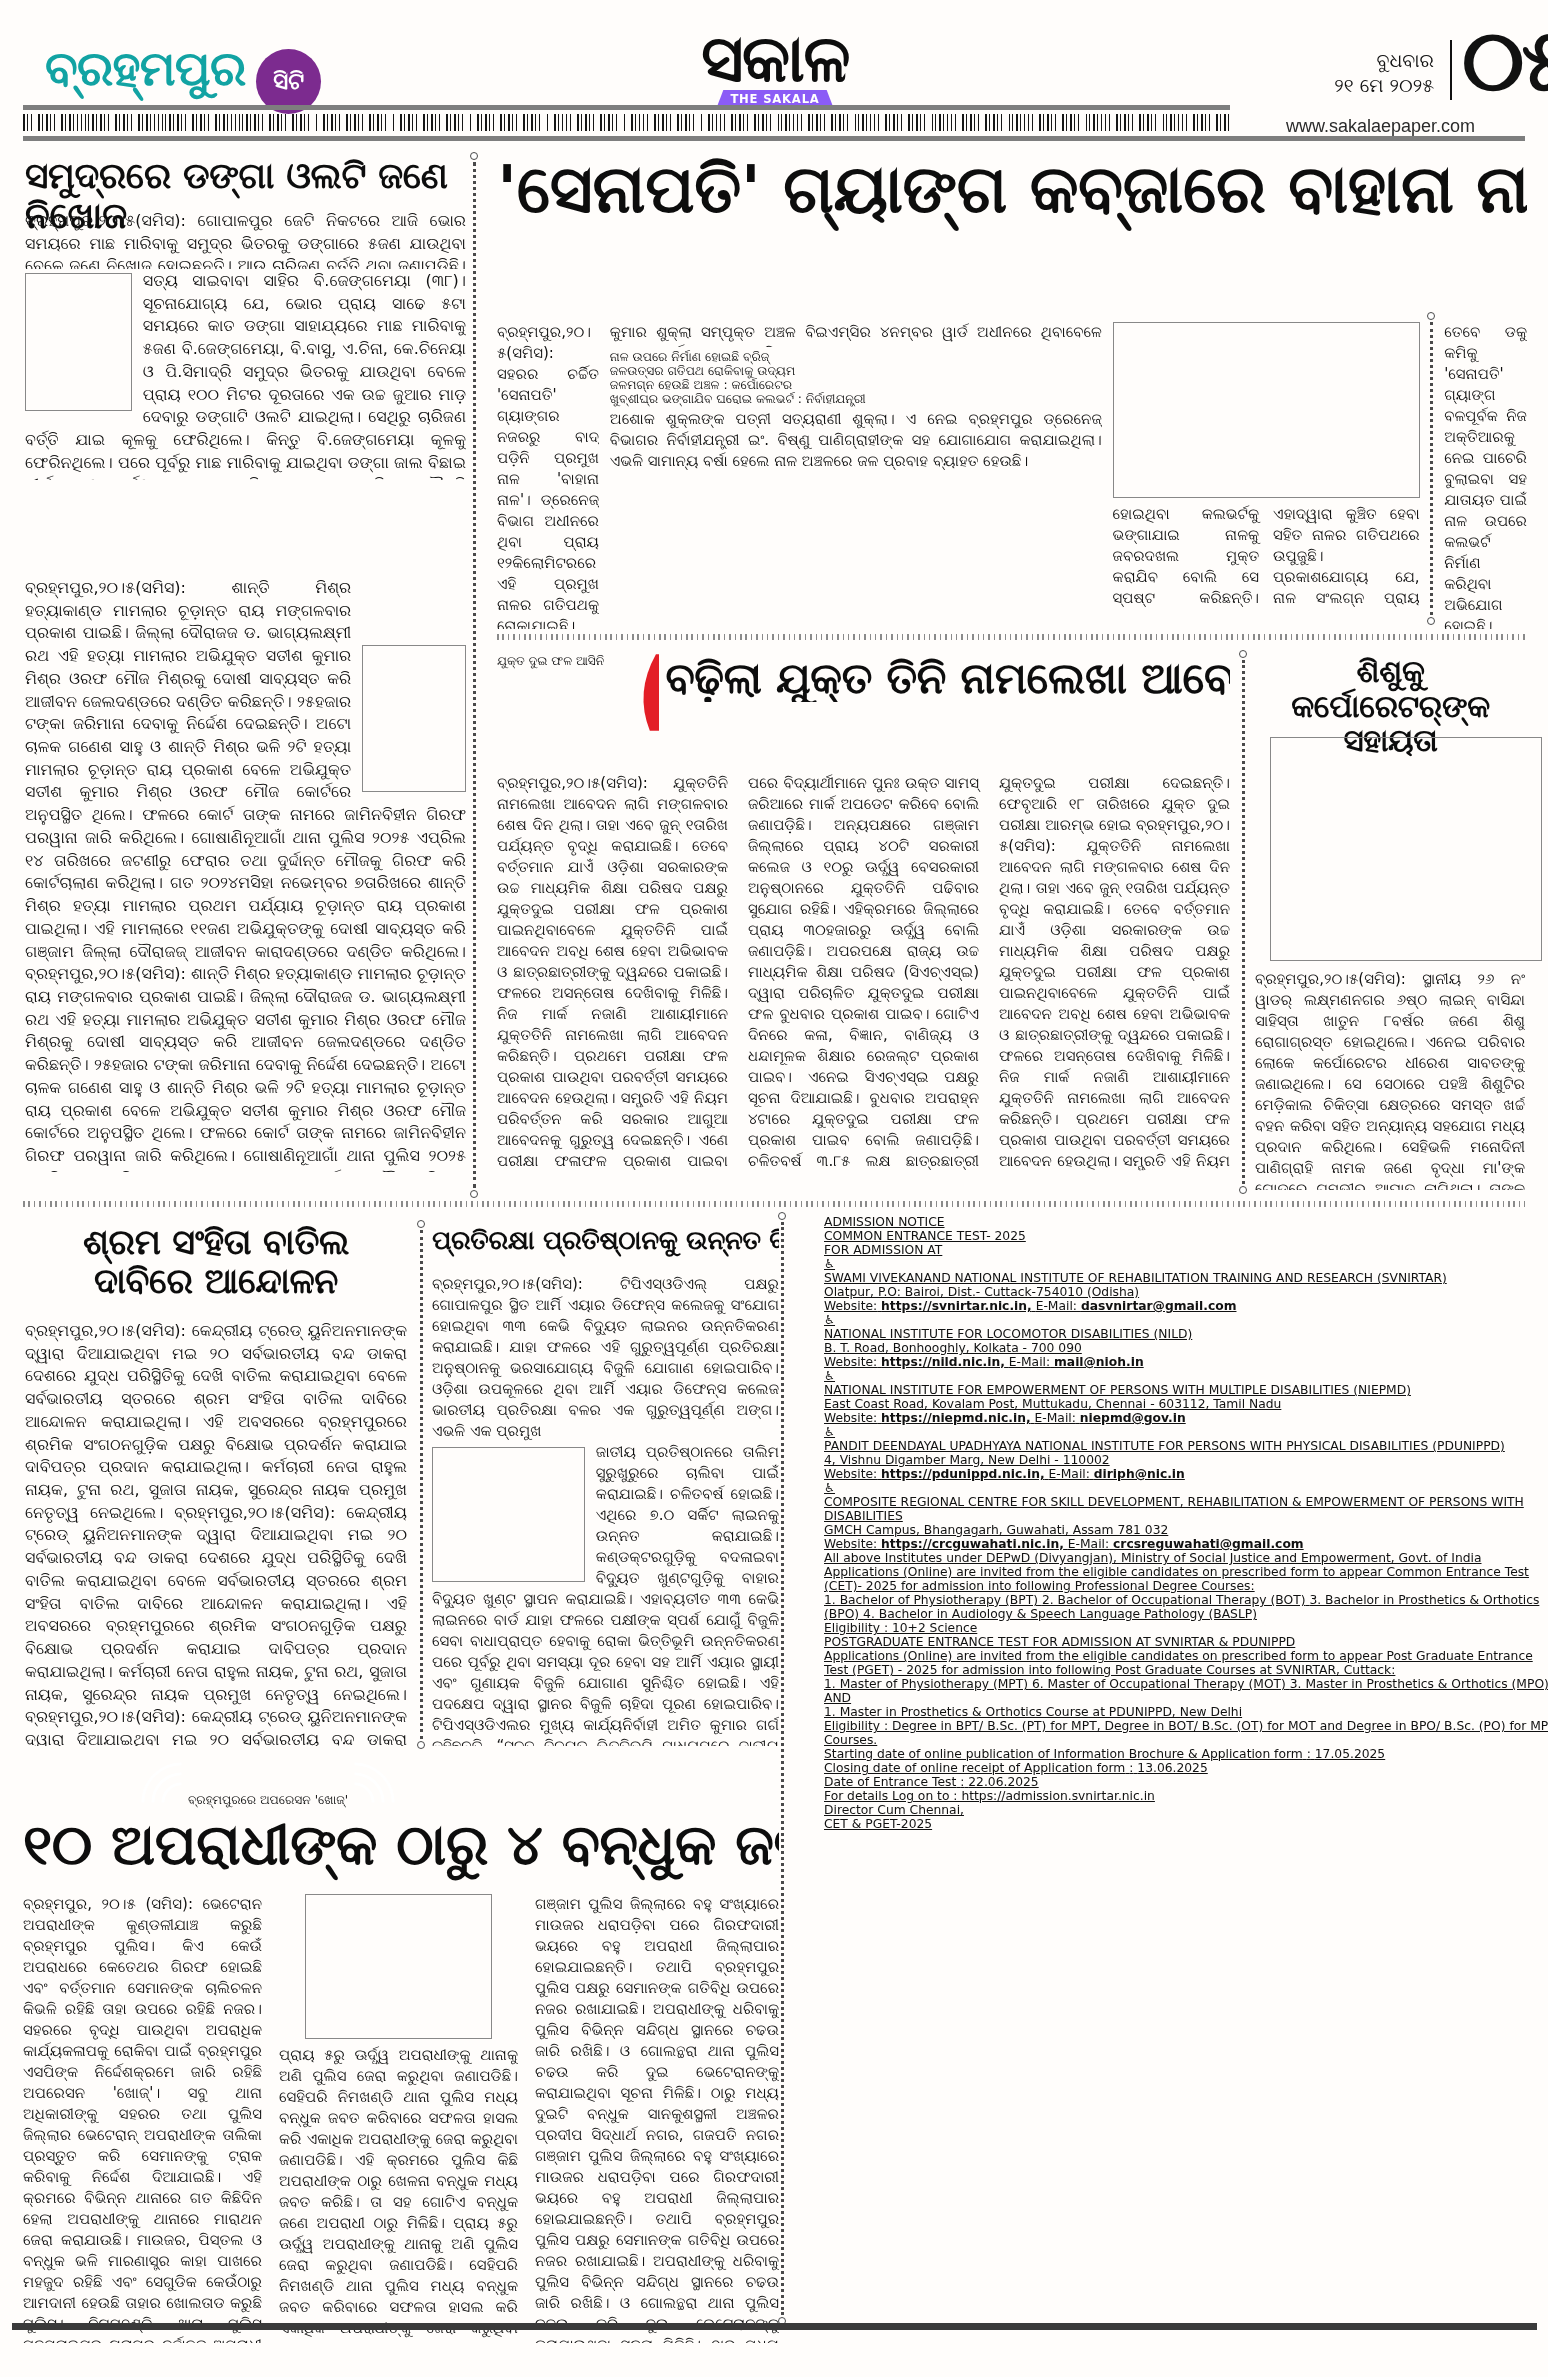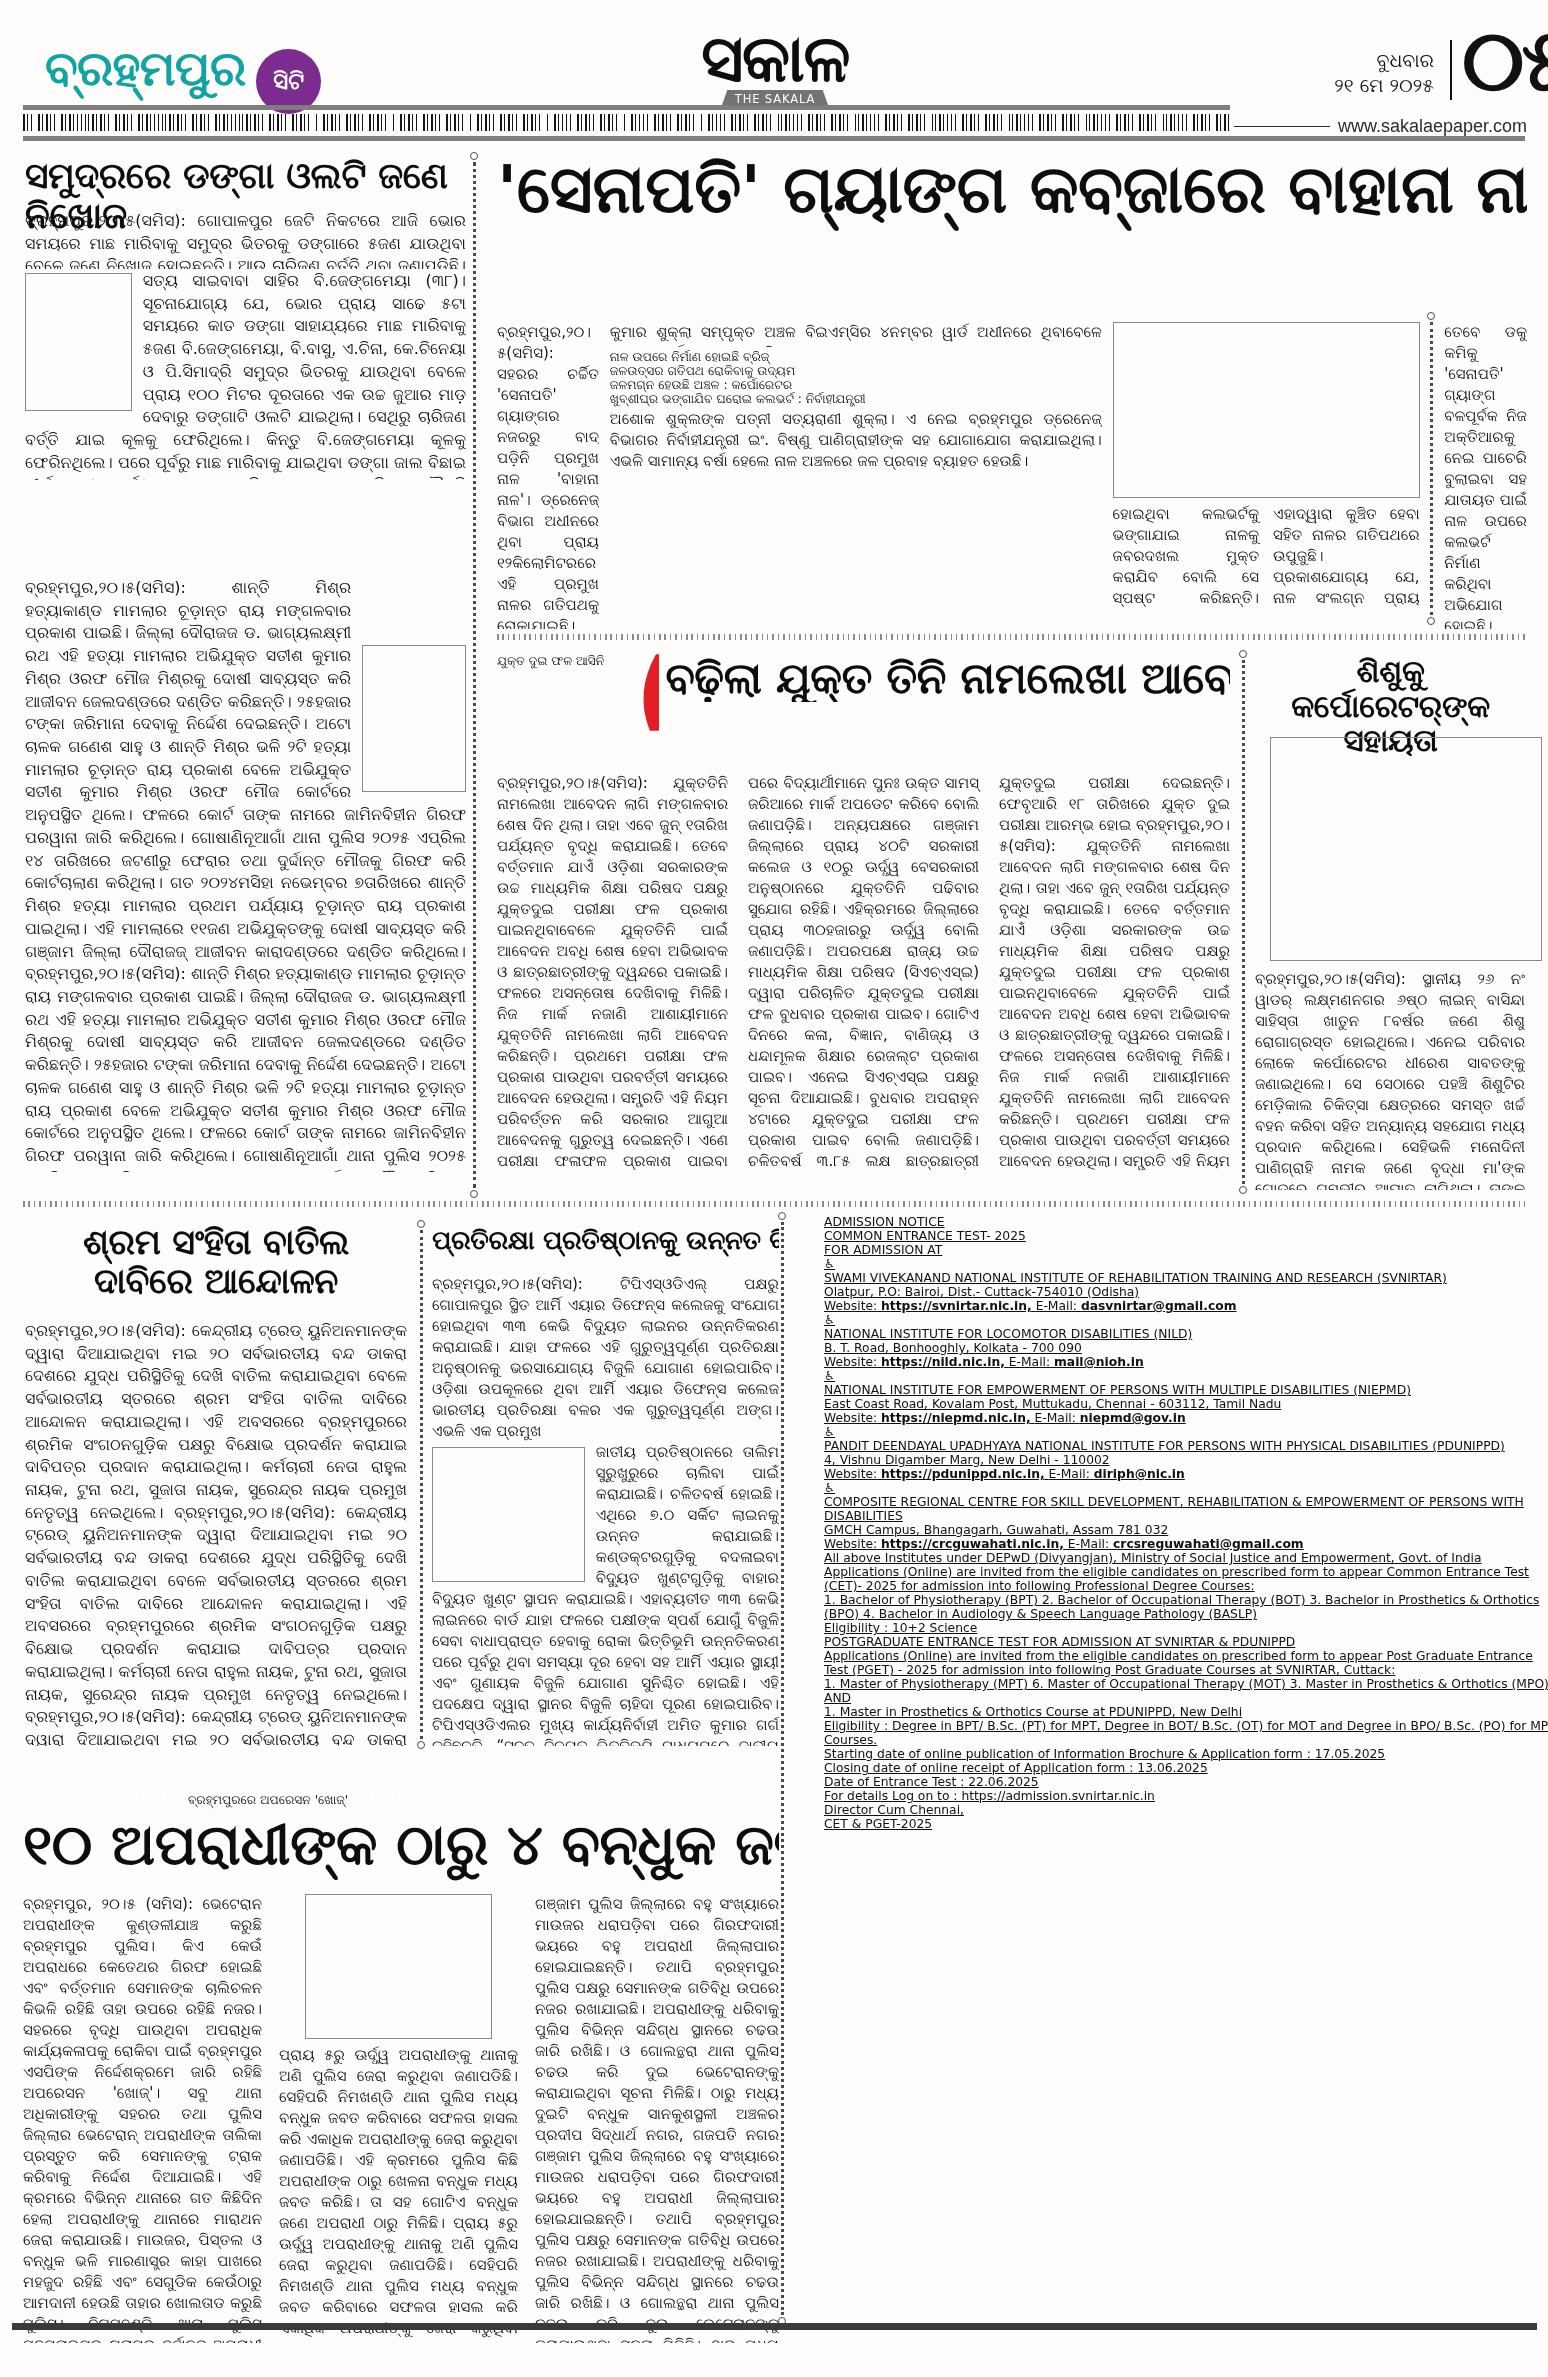--- a/index.html
+++ b/index.html
@@ -8,21 +8,21 @@
   .abs{position:absolute;}
   .just{text-align:justify;text-justify:inter-word;}
   .ctr{text-align:center;}
   .hide-over{overflow:hidden;}
 
   
   .city{font-size:48px;font-weight:800;color:#12a3a3;letter-spacing:-0.8px;}
   .city-badge{display:inline-flex;align-items:center;justify-content:center;width:65px;height:65px;
       border-radius:50%;background:#7c2b8f;color:#fff;font-size:23px;font-weight:700;vertical-align:middle;margin-left:10.8px;}
   .masthead{font-size:65px;font-weight:900;color:#0d0d0d;line-height:.95;letter-spacing:-1.5px;}
-  .masthead-sub{display:inline-block;background:#737373;color:#fff;font-size:11.6px;font-weight:400;
+  .masthead-sub{display:inline-block;background:#8b5cf6;color:#fff;font-size:11.6px;font-weight:700;
       padding:2.3px 14px;clip-path:polygon(6% 0,94% 0,100% 100%,0 100%);letter-spacing:0.8px;}
   .dateblock{font-size:19px;font-weight:400;text-align:right;line-height:1.3;}
   .pageno{font-size:86px;font-weight:900;letter-spacing:-3.1px;line-height:.9;}
   .vbar{width:2.3px;background:#111;}
   .rule{background:#7e7e7e;}
   .barcode{background:repeating-linear-gradient(90deg,#161616 0 1.5px,transparent 1.5px 3.9px,#161616 3.9px 4.6px,transparent 4.6px 7.7px);}
   .weburl{font-size:18px;color:#2b2b2b;font-family:"Liberation Sans",sans-serif;}
   .webline{height:1.5px;background:#2b2b2b;flex:1;margin-right:7.7px;}
 
   
@@ -109,21 +109,21 @@
 
   <div class="abs dateblock" style="left:1311px;top:48px;width:123px;">
     <div>ବୁଧବାର</div>
     <div>୨୧ ମେ ୨୦୨୫</div>
   </div>
   <div class="abs vbar" style="left:1450px;top:40px;height:60px;"></div>
   <div class="abs pageno" style="left:1462px;top:21.6px;">୦୫</div>
 
   <div class="abs rule" style="left:23px;top:105px;width:1207px;height:5.4px;"></div>
   <div class="abs barcode" style="left:23px;top:114px;width:1207px;height:17px;"></div>
-  <div class="abs" style="left:1234px;top:116px;width:293px;display:flex;align-items:center;">
+  <div class="abs" style="left:1234px;top:116px;width:293px;display:flex;align-items:center;flex-direction:column;">
     <div class="webline"></div>
     <span class="weburl">www.sakalaepaper.com</span>
   </div>
   <div class="abs rule" style="left:23px;top:136px;width:1502px;height:5.4px;"></div>
 
   <div class="abs hl" style="left:25px;top:156px;width:440px;font-size:36px;">ସମୁଦ୍ରରେ ଡଙ୍ଗା ଓଲଟି ଜଣେ ନିଖୋଜ</div>
 
   <div class="abs body just hide-over" style="left:25px;top:210px;width:441px;height:59px;">ବ୍ରହ୍ମପୁର,୨୦।୫(ସମିସ): ଗୋପାଳପୁର ଜେଟି ନିକଟରେ ଆଜି ଭୋର ସମୟରେ ମାଛ ମାରିବାକୁ ସମୁଦ୍ର ଭିତରକୁ ଡଙ୍ଗାରେ ୫ଜଣ ଯାଉଥିବା ବେଳେ ଜଣେ ନିଖୋଜ ହୋଇଛନ୍ତି। ଆଉ ଚାରିଜଣ ବର୍ତ୍ତି ଥିବା ଜଣାପଡ଼ିଛି। ନିଖୋଜ ଥିବା ବ୍ୟକ୍ତି ଜଣକ ହେଲେ ଗୋପାଳପୁର</div>
   <div class="abs hide-over" style="left:25px;top:270px;width:441px;height:210px;">
     <div class="ph ph-sea" style="float:left;width:105px;height:136px;margin:3.1px 10.8px 3.1px 0;"></div>

